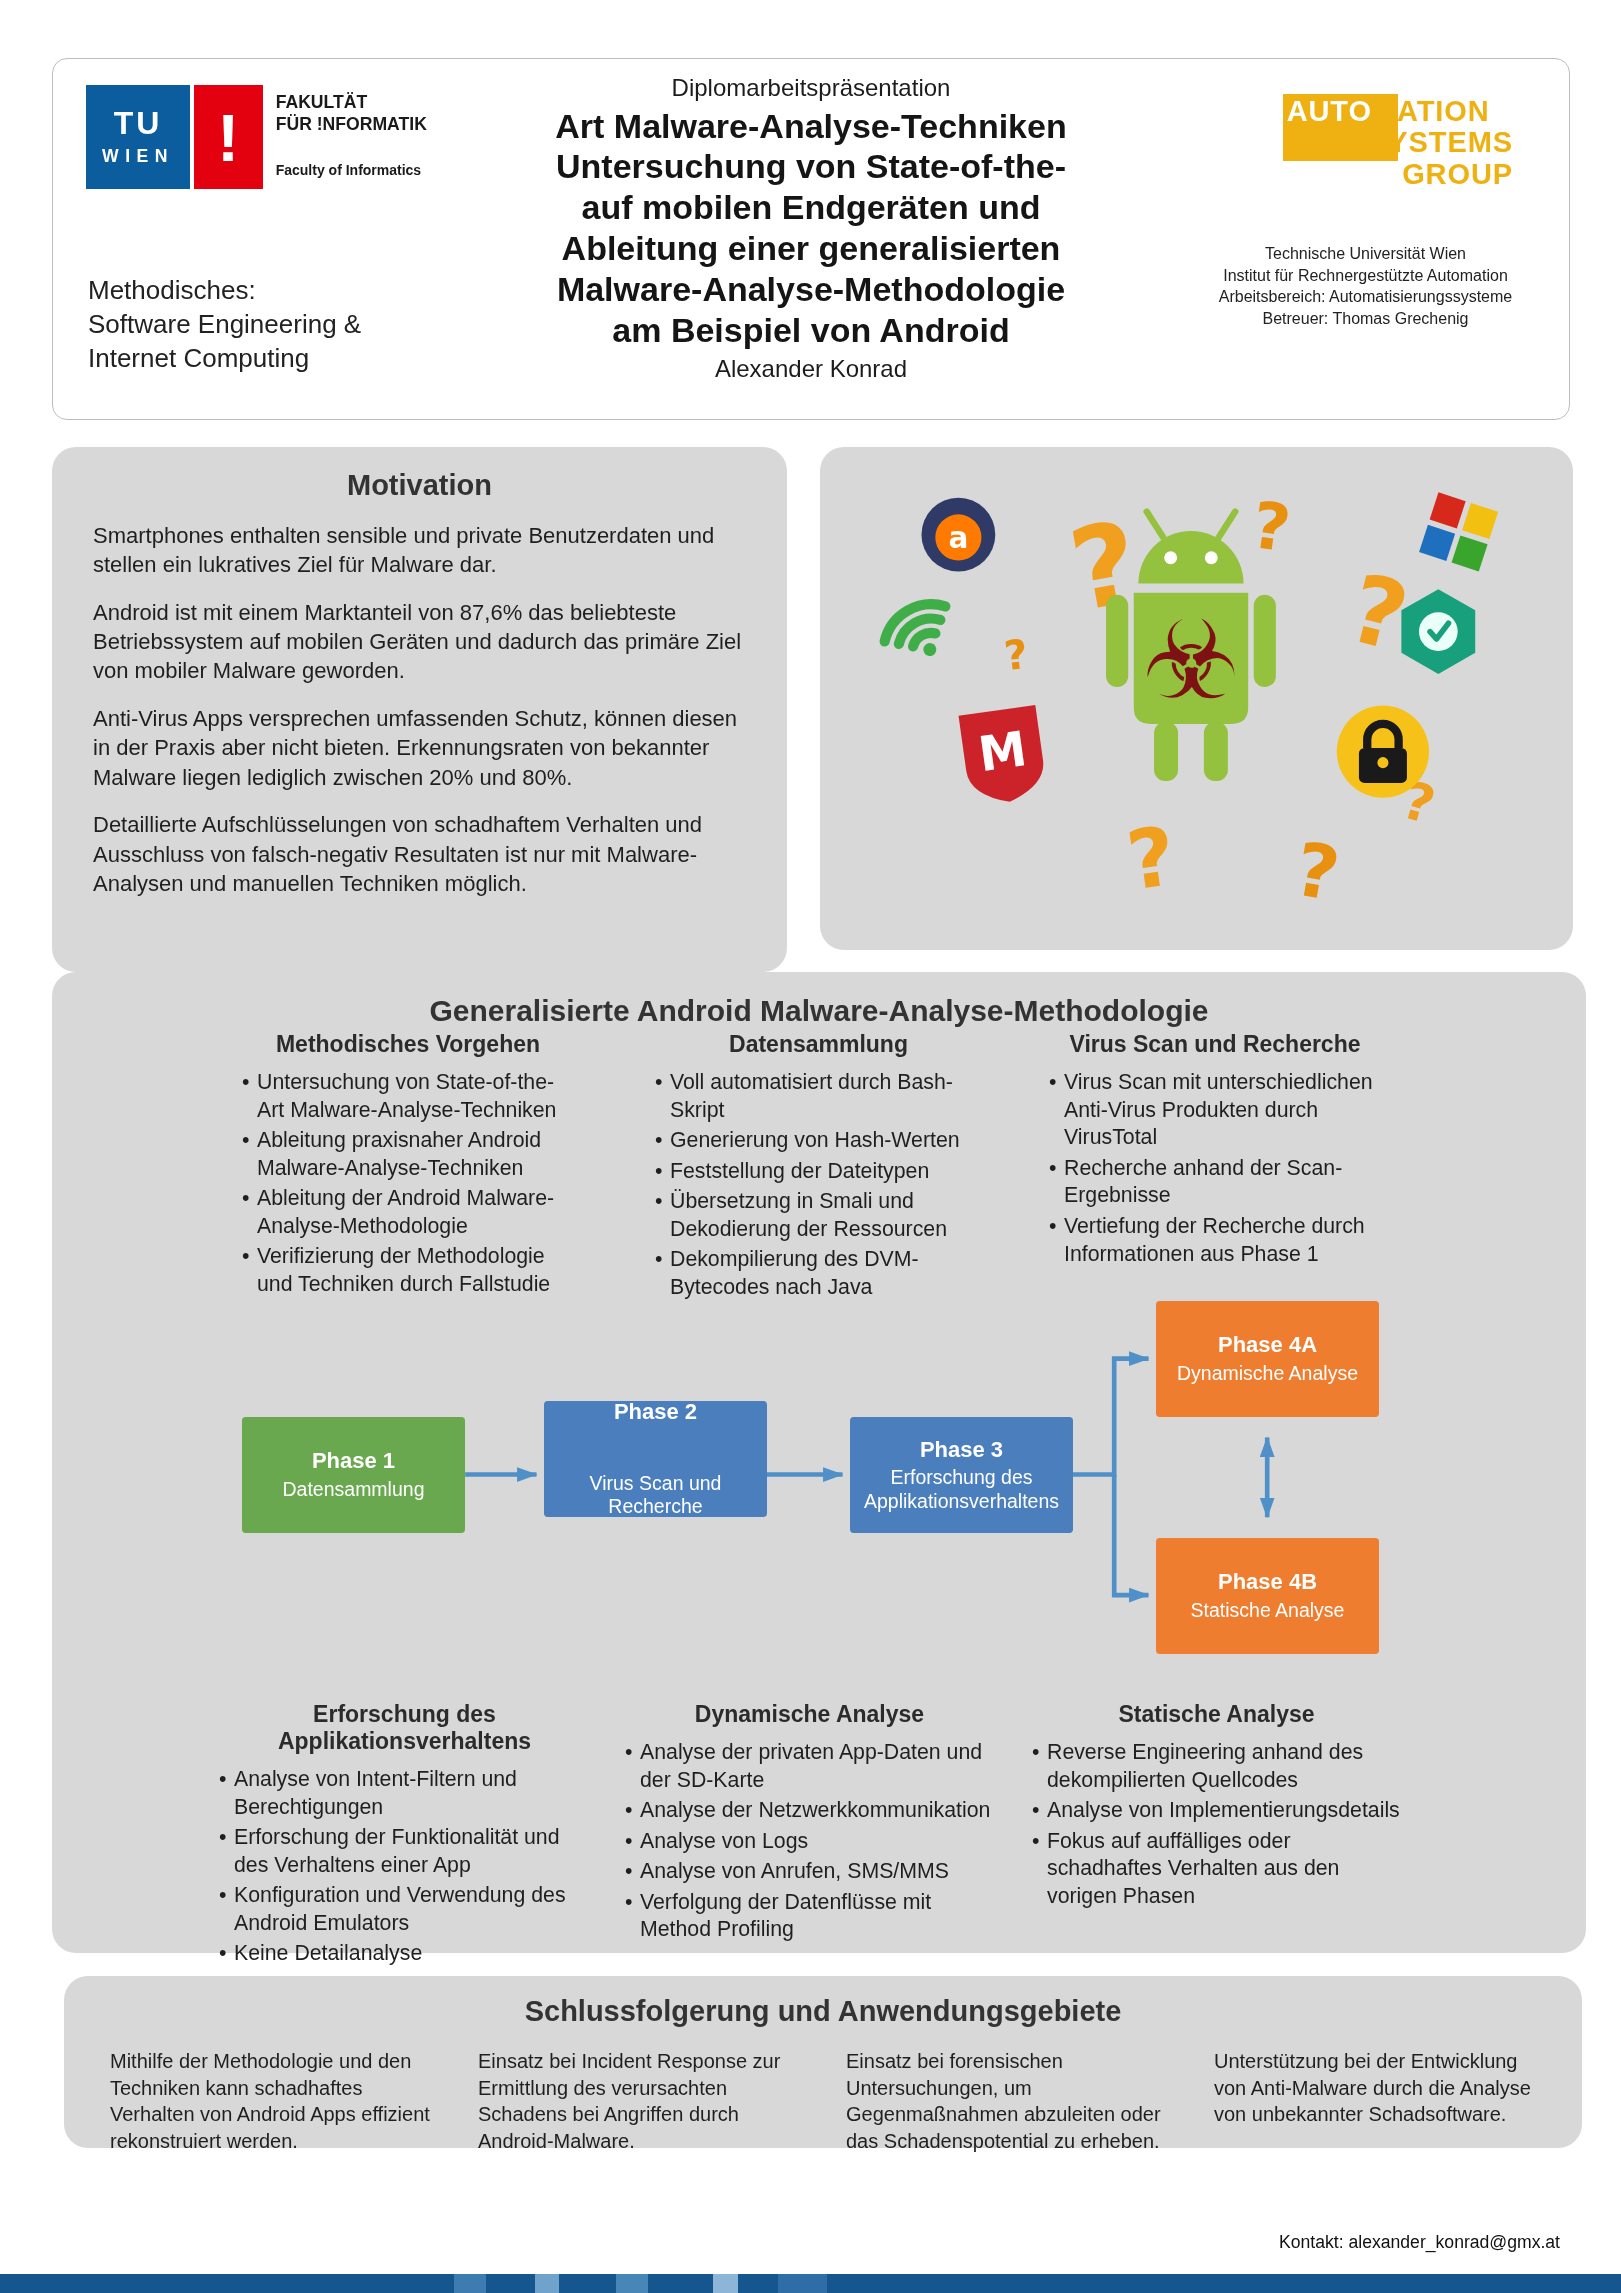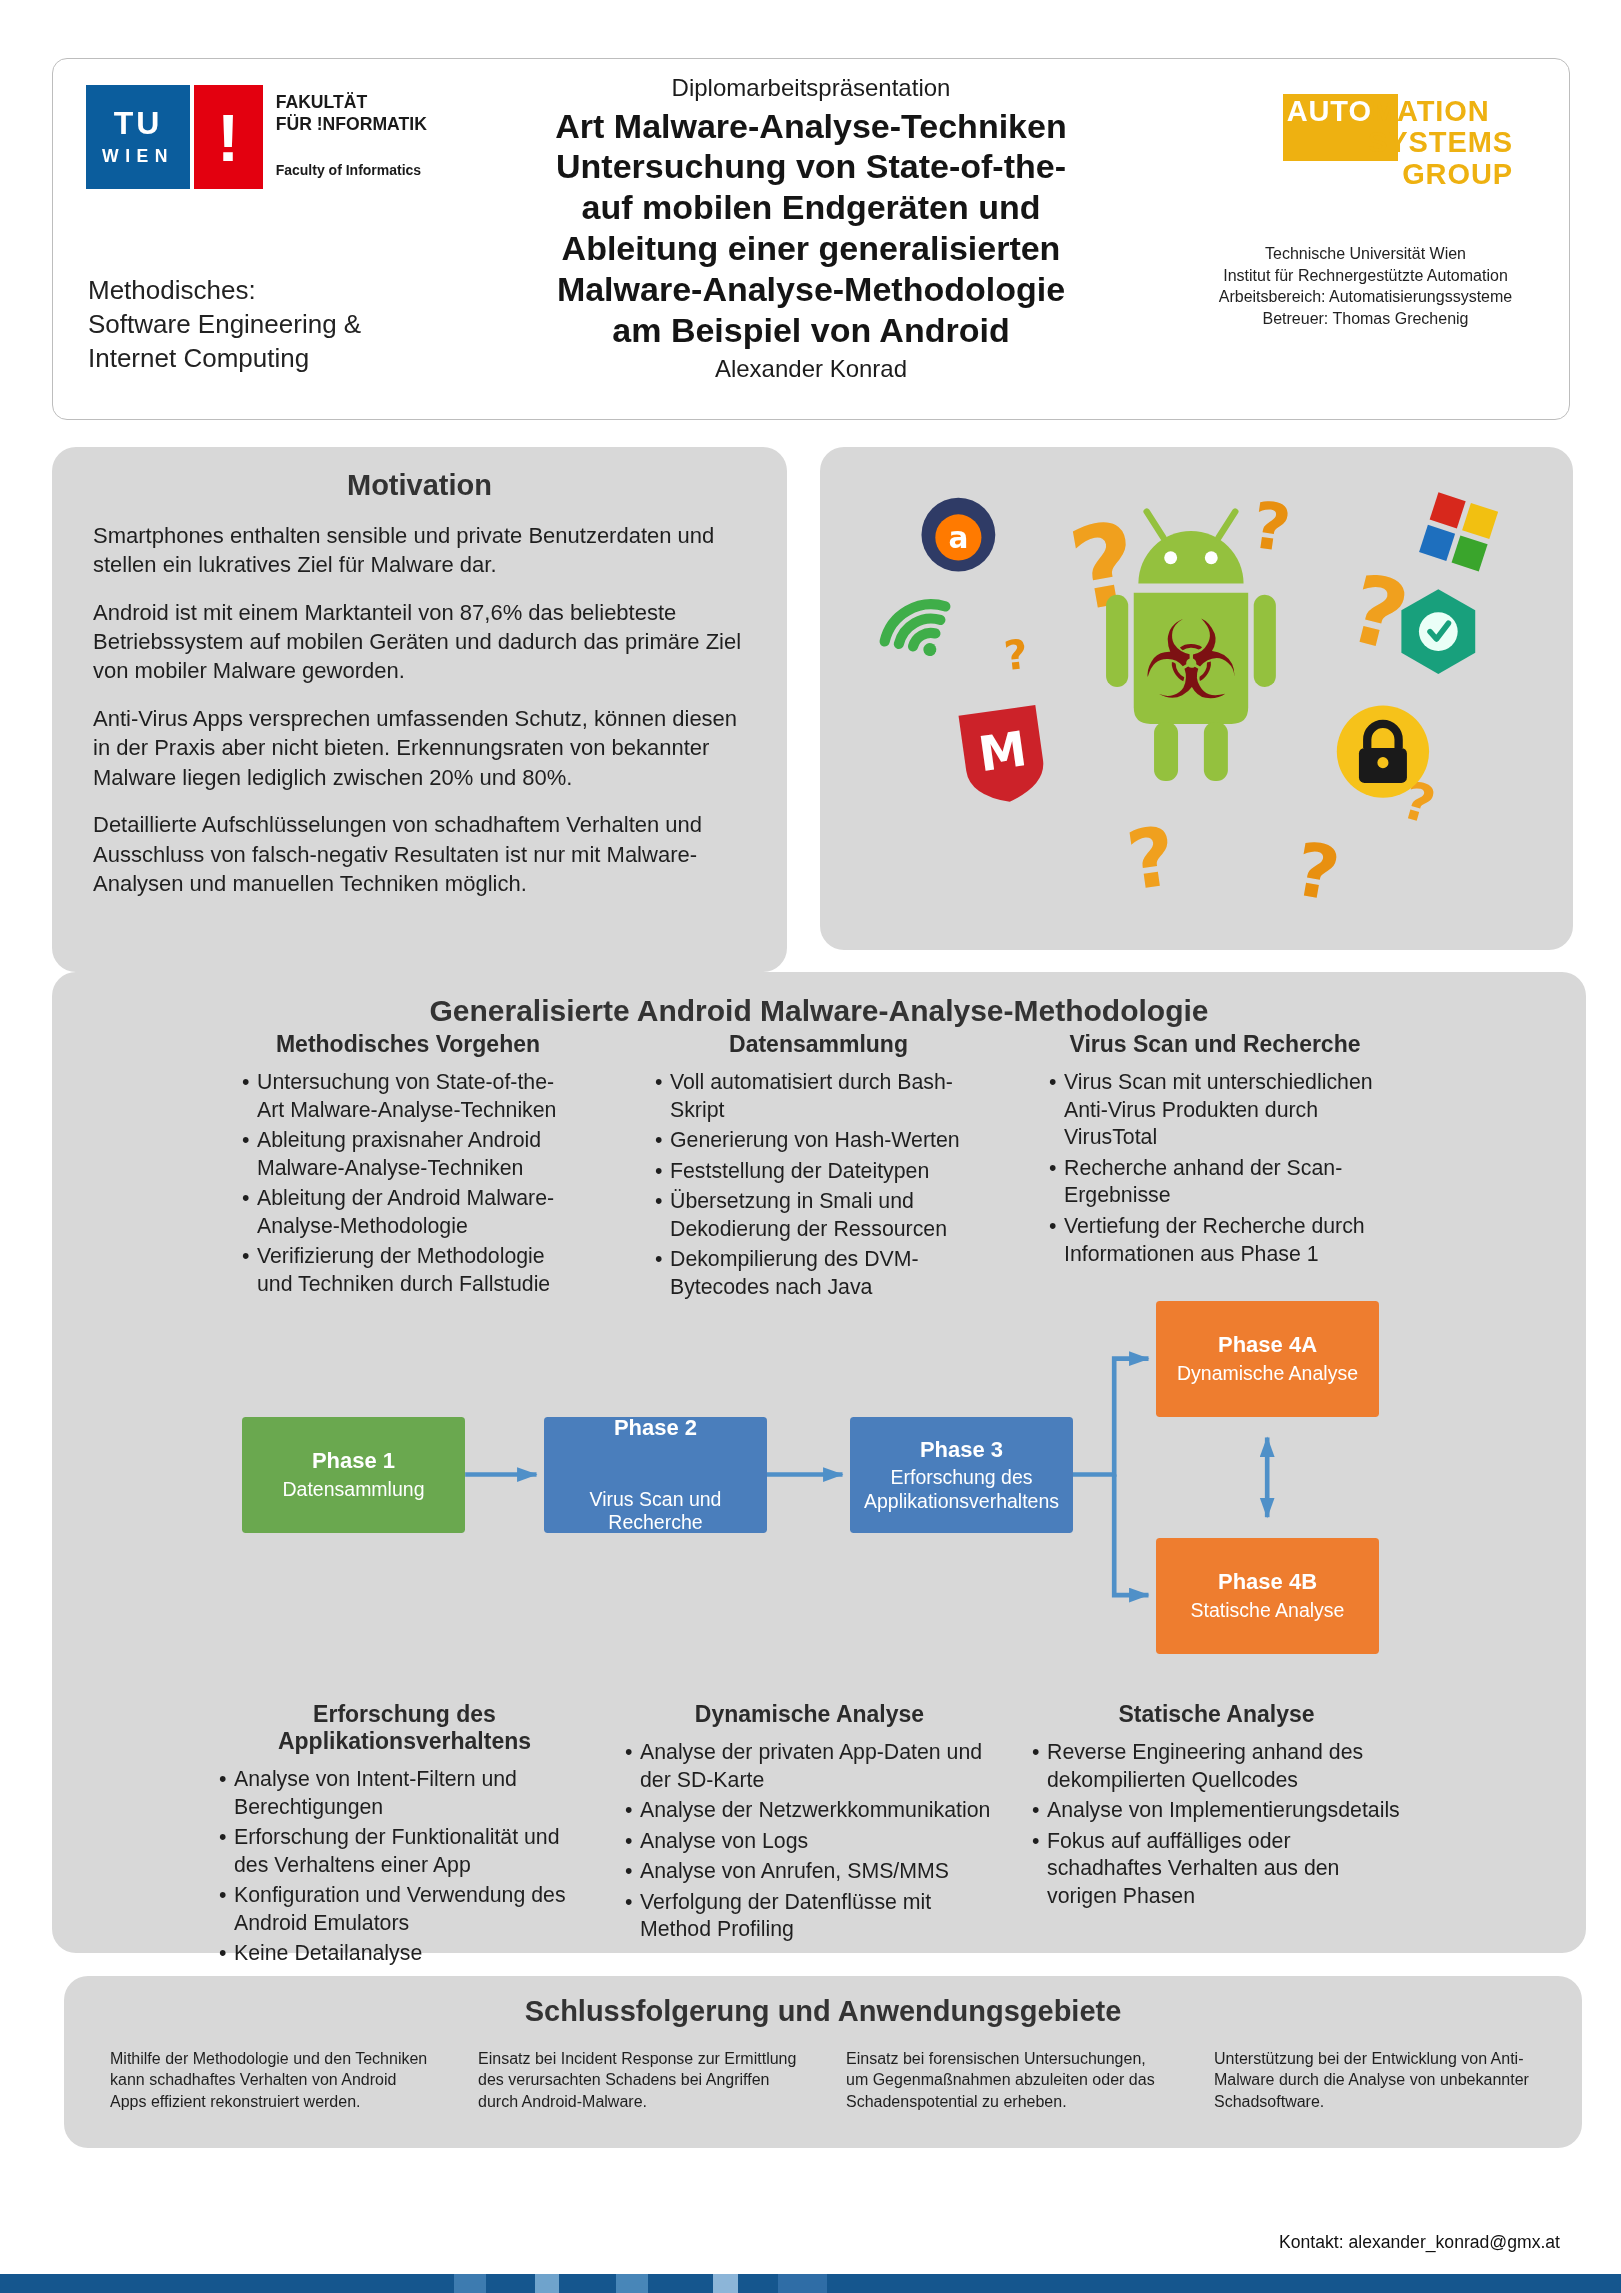--- a/index.html
+++ b/index.html
@@ -64,30 +64,30 @@
   .flow-svg{position:absolute;left:0;top:0;width:1518px;height:981px;}
   .phase{position:absolute;width:223px;height:116px;border-radius:3.7px;color:#fff;display:flex;
          flex-direction:column;justify-content:center;align-items:center;text-align:center;
          padding:0 13px;box-sizing:border-box;}
   .phase .p-name{font-weight:bold;font-size:22px;margin-bottom:3.7px;}
   .phase .p-label{font-size:19.5px;line-height:1.2;}
   .phase-green{background:#6aa84f;}
   .phase-blue{background:#4a7ebc;}
   .phase-orange{background:#ee7d2f;}
   .phase1{left:190px;top:445px;}
-  .phase2{left:492px;top:445px;gap:43px;}
+  .phase2{left:492px;top:429px;gap:43px;}
   .phase3{left:798px;top:445px;}
   .phase4a{left:1104px;top:329px;}
   .phase4b{left:1104px;top:566px;}
 
   
   .conclusion{left:64px;top:1976px;width:1518px;height:172px;}
   .conclusion .section-title{font-size:29px;padding-top:18.6px;}
   .conc-cols{display:flex;gap:46px;padding:20.4px 46px 0;}
-  .conc-cols p{flex:1;margin:0;font-size:16px;line-height:1.33;color:#1f1f1f;}
+  .conc-cols p{flex:1;margin:0;font-size:20px;line-height:1.33;color:#1f1f1f;}
 
   .contact{position:absolute;right:61px;top:2232px;font-size:17.6px;color:#111;}
   .brand-bar{position:absolute;left:0;bottom:0;width:100%;height:20.4px;
     background:linear-gradient(90deg,
       #15568e 0%,#15568e 28%,
       #3d7bb0 28%,#3d7bb0 30%,
       #15568e 30%,#15568e 33%,
       #6fa3cc 33%,#6fa3cc 34.5%,
       #15568e 34.5%,#15568e 38%,
       #4886b8 38%,#4886b8 40%,

